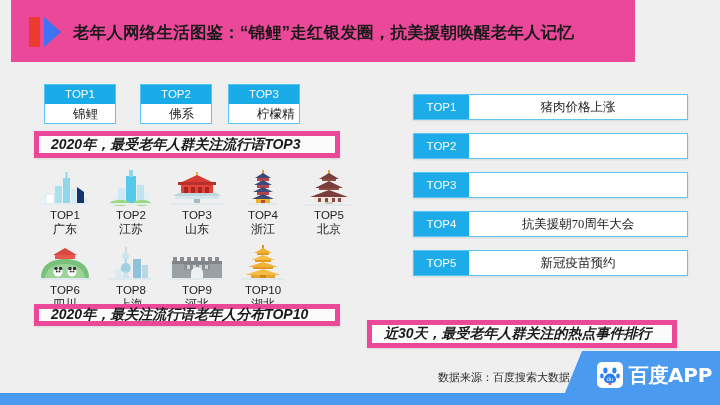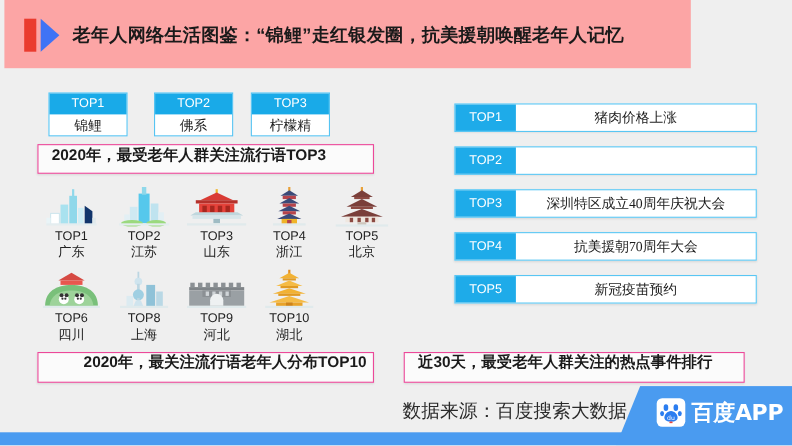--- a/index.html
+++ b/index.html
@@ -9,22 +9,22 @@
     font-family:"Liberation Sans","DejaVu Sans",sans-serif;
     overflow:hidden;
   }
   #poster{
     position:relative;width:720px;height:405px;
     background:#efefef;
     box-sizing:border-box;
   }
   
   .header{
-    position:absolute;left:4px;top:0;width:624px;height:62px;
-    background:#fca5a5;
+    position:absolute;left:11px;top:0;width:624px;height:62px;
+    background:#ec4899;
   }
   .hdr-accent{position:absolute;left:18px;top:17px;width:32px;height:30px;}
   .hdr-bar{position:absolute;left:0;top:0;width:11px;height:30px;background:#ea3b2e;}
   .hdr-arrow{position:absolute;left:15px;top:0;width:0;height:0;
     border-top:15px solid transparent;border-bottom:15px solid transparent;
     border-left:17px solid #3f73f5;}
   .hdr-title{
     position:absolute;left:62px;top:17px;
     font-size:16.5px;font-weight:bold;color:#1a1a1a;letter-spacing:.2px;
     white-space:nowrap;line-height:30px;
@@ -32,29 +32,31 @@
   
   .chip{
     position:absolute;width:72px;height:40px;
     border:1px solid #56c4f2;background:#ffffff;box-sizing:border-box;
   }
   .chip .chip-top{
     height:19px;line-height:19px;background:#19aae8;color:#fff;
     font-size:11.5px;text-align:center;
   }
   .chip .chip-val{
-    height:19px;line-height:20px;color:#222;font-size:12.5px;text-align:center;
+    height:19px;line-height:20px;color:#222;font-size:12.5px;
     font-family:"DejaVu Sans",sans-serif;
+    padding-left:28px;
   }
   
   .caption{
-    position:absolute;background:#fbfbfb;border:1px solid #ec4899;
-    box-sizing:border-box;display:flex;align-items:flex-start;
+    position:absolute;background:#fbfbfb;border:5px solid #ec4899;
+    box-sizing:border-box;display:flex;align-items:center;
     font-size:14px;font-weight:bold;color:#1a1a1a;
     box-shadow:0 1px 2px rgba(0,0,0,.10);
+    font-style:italic;
   }
   .caption span{padding-left:12px;white-space:nowrap;}
   
   .citygrid{position:absolute;left:32px;top:168px;width:330px;}
   .cityrow{display:flex;width:330px;margin-bottom:6px;}
   .city{width:66px;text-align:center;}
   .city .ico{height:40px;display:flex;align-items:flex-end;justify-content:center;}
   .city .ico svg{display:block;}
   .city .rk{font-size:11.5px;color:#222;line-height:14px;font-family:"Liberation Sans",sans-serif;}
   .city .nm{font-size:12px;color:#222;line-height:15px;font-family:"DejaVu Sans",sans-serif;}
@@ -70,21 +72,21 @@
     width:55px;background:#1eabe9;color:#fff;font-size:11.5px;
     display:flex;align-items:center;justify-content:center;
   }
   .ritem .tx{
     flex:1;display:flex;align-items:center;justify-content:center;
     font-size:12.5px;color:#1a1a1a;font-family:Liberation Serif, serif;
   }
   
   .src{
     position:absolute;right:150px;bottom:20px;
-    font-size:17px;color:#2a2a2a;white-space:nowrap;
+    font-size:11px;color:#2a2a2a;white-space:nowrap;
     font-family:"DejaVu Sans",sans-serif;
   }
   .bluestrip{
     position:absolute;left:0;bottom:0;width:720px;height:12px;background:#4a9bf0;
   }
   .bluecorner{
     position:absolute;right:0;bottom:0;width:160px;height:54px;
     background:#4a9bf0;
     clip-path:polygon(22px 0,160px 0,160px 54px,0 54px);
   }
@@ -323,35 +325,34 @@
             <rect x="0" y="33" width="44" height="2" fill="#e0eaec"></rect>
           </svg>
         </div>
         <div class="rk">TOP10</div>
         <div class="nm">湖北</div>
       </div>
 
     </div>
   </div>
 
-  <div class="caption" style="left:34px;top:320px;width:306px;height:28px;padding-left:29px;">
+  <div class="caption" style="left:34px;top:304px;width:306px;height:22px;">
     <span>2020年，最关注流行语老年人分布TOP10</span>
   </div>
 
   <div class="rlist">
     <div class="ritem">
       <div class="rk">TOP1</div>
       <div class="tx">猪肉价格上涨</div>
     </div>
     <div class="ritem">
       <div class="rk">TOP2</div>
     </div>
     <div class="ritem">
       <div class="rk">TOP3</div>
-      <div class="tx">深圳特区成立40周年庆祝大会</div>
     </div>
     <div class="ritem">
       <div class="rk">TOP4</div>
       <div class="tx">抗美援朝70周年大会</div>
     </div>
     <div class="ritem">
       <div class="rk">TOP5</div>
       <div class="tx">新冠疫苗预约</div>
     </div>
   </div>

